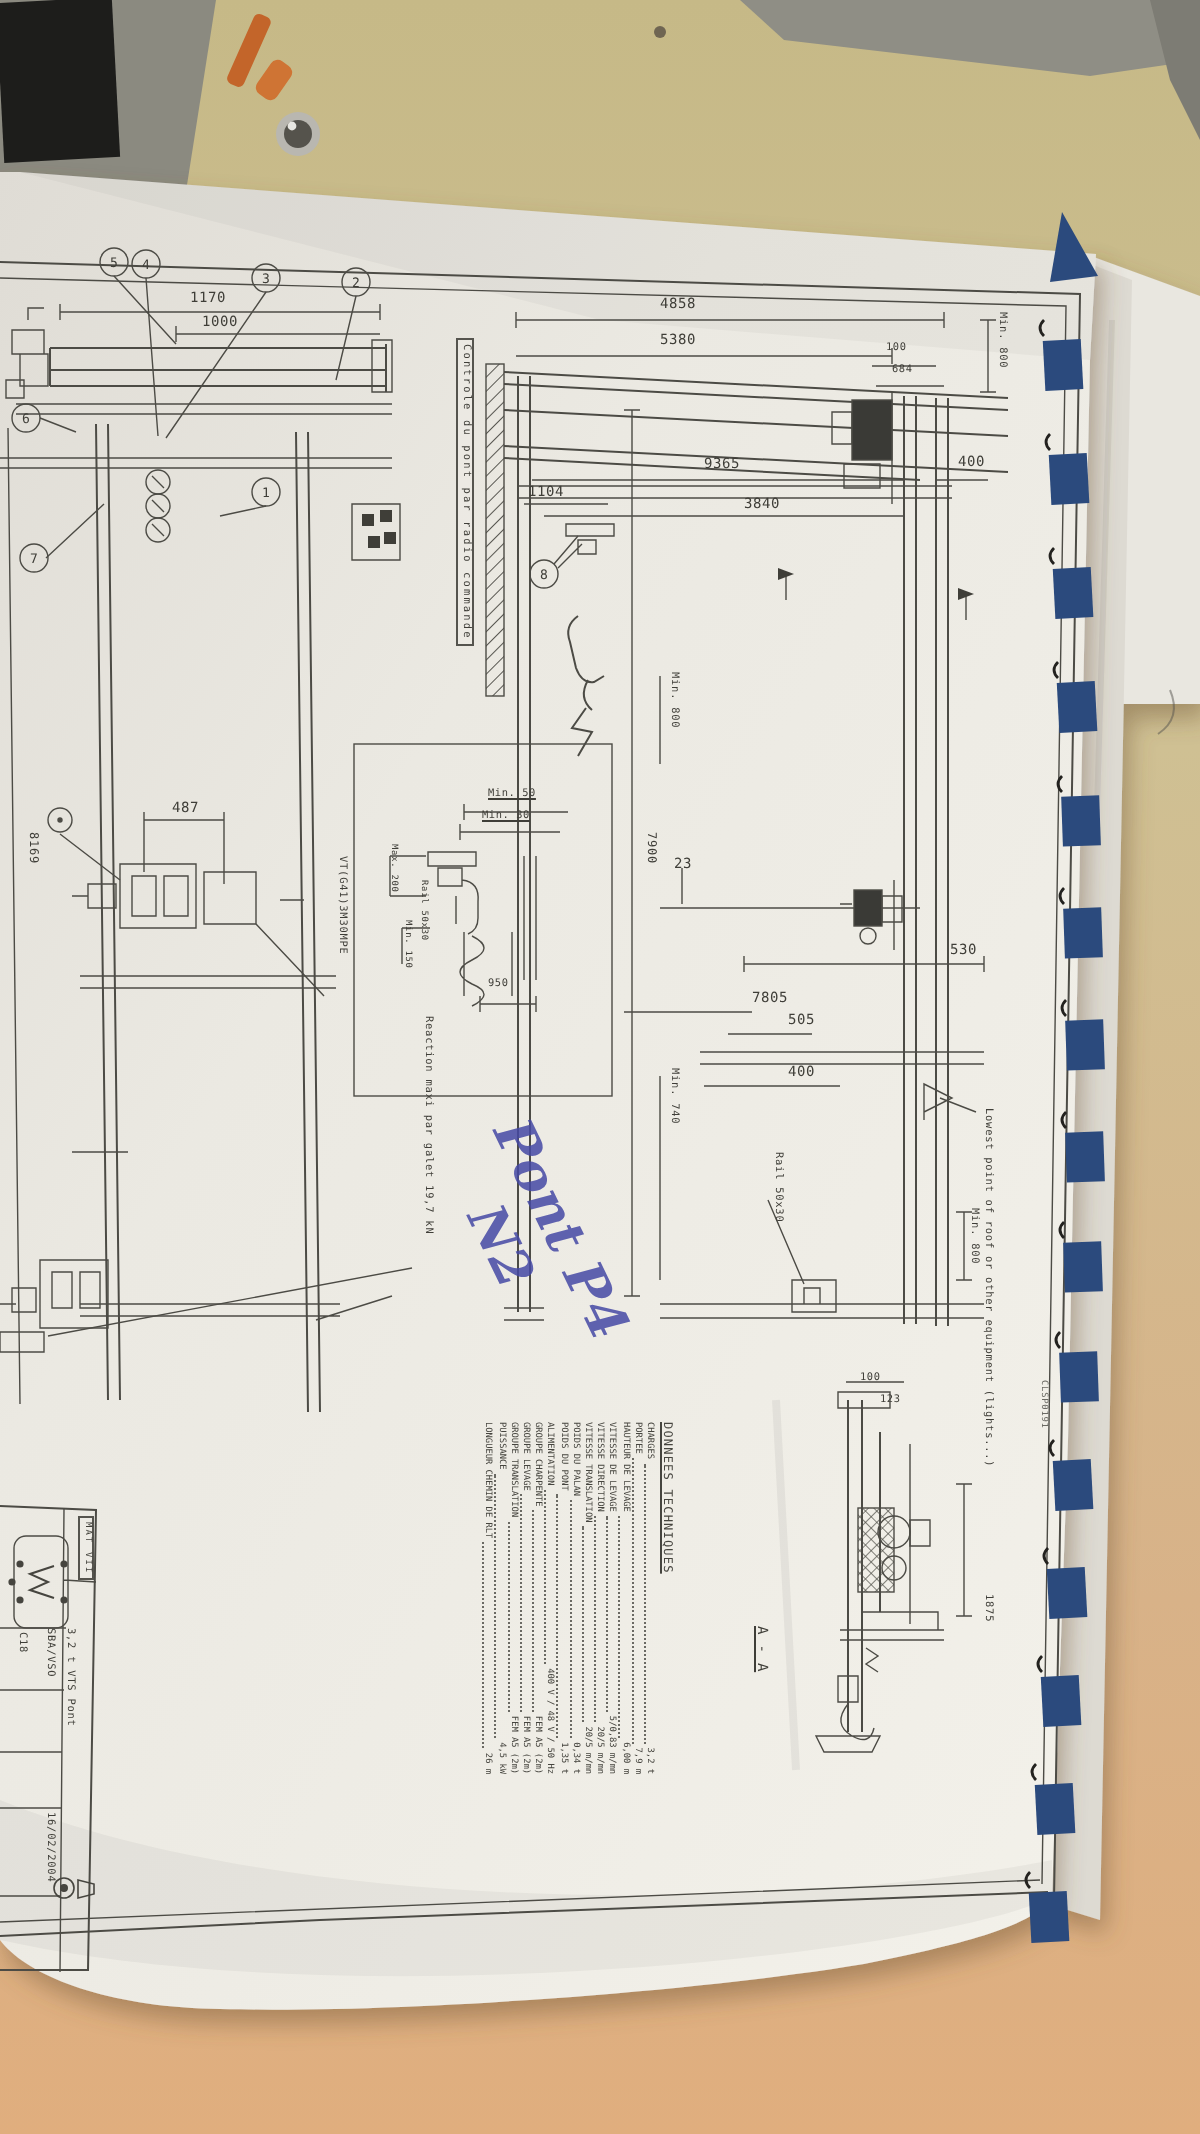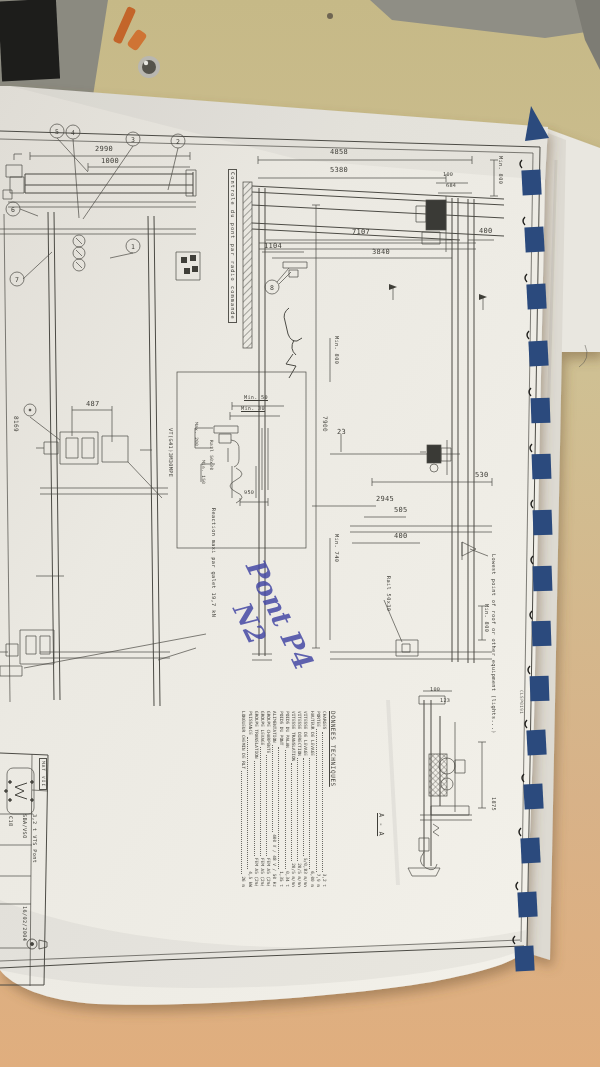--- a/index.html
+++ b/index.html
@@ -233,42 +233,42 @@
     </g>
     <g stroke="#23221f" stroke-width="1.4" fill="none">
       <path d="M522,168 q-4,-4 0,-8 M525,225 q-4,-4 0,-8 M527,282 q-4,-4 0,-8 M529,339 q-4,-4 0,-8
                M531,396 q-4,-4 0,-8 M532,452 q-4,-4 0,-8 M533,508 q-4,-4 0,-8 M533,564 q-4,-4 0,-8
                M532,619 q-4,-4 0,-8 M530,674 q-4,-4 0,-8 M527,728 q-4,-4 0,-8 M524,782 q-4,-4 0,-8
                M521,836 q-4,-4 0,-8 M518,890 q-4,-4 0,-8 M515,944 q-4,-4 0,-8"></path>
     </g>
   </g>
 </svg>
 
-<span class="lbl" style="left:95px;top:146px">2990</span>
+<span class="lbl" style="left:95px;top:146px">1170</span>
 <span class="lbl" style="left:101px;top:158px">1000</span>
 <span class="lbl" style="left:86px;top:401px">487</span>
 <span class="vlbl" style="left:19px;top:416px">8169</span>
 <span class="vlbl sm" style="left:173px;top:428px">VT(G41)3M30MPE</span>
 <span class="vlbl sm boxed" style="left:237px;top:169px">Controle du pont par radio commande</span>
 
 <span class="lbl" style="left:330px;top:149px">4858</span>
 <span class="lbl" style="left:330px;top:167px">5380</span>
 <span class="lbl sm" style="left:443px;top:172px">100</span>
 <span class="lbl sm" style="left:446px;top:183px">684</span>
 <span class="vlbl sm" style="left:503px;top:156px">Min. 800</span>
-<span class="lbl" style="left:352px;top:229px">7107</span>
+<span class="lbl" style="left:352px;top:229px">9365</span>
 <span class="lbl" style="left:479px;top:228px">400</span>
 <span class="lbl" style="left:264px;top:243px">1104</span>
 <span class="lbl" style="left:372px;top:249px">3840</span>
 <span class="vlbl sm" style="left:339px;top:336px">Min. 800</span>
 <span class="vlbl" style="left:328px;top:416px">7900</span>
 <span class="lbl" style="left:337px;top:429px">23</span>
 <span class="vlbl sm" style="left:339px;top:534px">Min. 740</span>
 <span class="lbl" style="left:475px;top:472px">530</span>
-<span class="lbl" style="left:376px;top:496px">2945</span>
+<span class="lbl" style="left:376px;top:496px">7805</span>
 <span class="lbl" style="left:394px;top:507px">505</span>
 <span class="lbl" style="left:394px;top:533px">400</span>
 <span class="vlbl sm" style="left:391px;top:576px">Rail 50x30</span>
 <span class="vlbl sm" style="left:496px;top:554px">Lowest point of roof or other equipment (lights...)</span>
 <span class="vlbl sm" style="left:489px;top:604px">Min. 800</span>
 <span class="vlbl xs" style="left:523px;top:690px;color:#6b6a64">CLSP0191</span>
 
 <span class="lbl sm und" style="left:244px;top:395px">Min. 50</span>
 <span class="lbl sm und" style="left:241px;top:406px">Min. 30</span>
 <span class="lbl sm" style="left:244px;top:490px">950</span>

